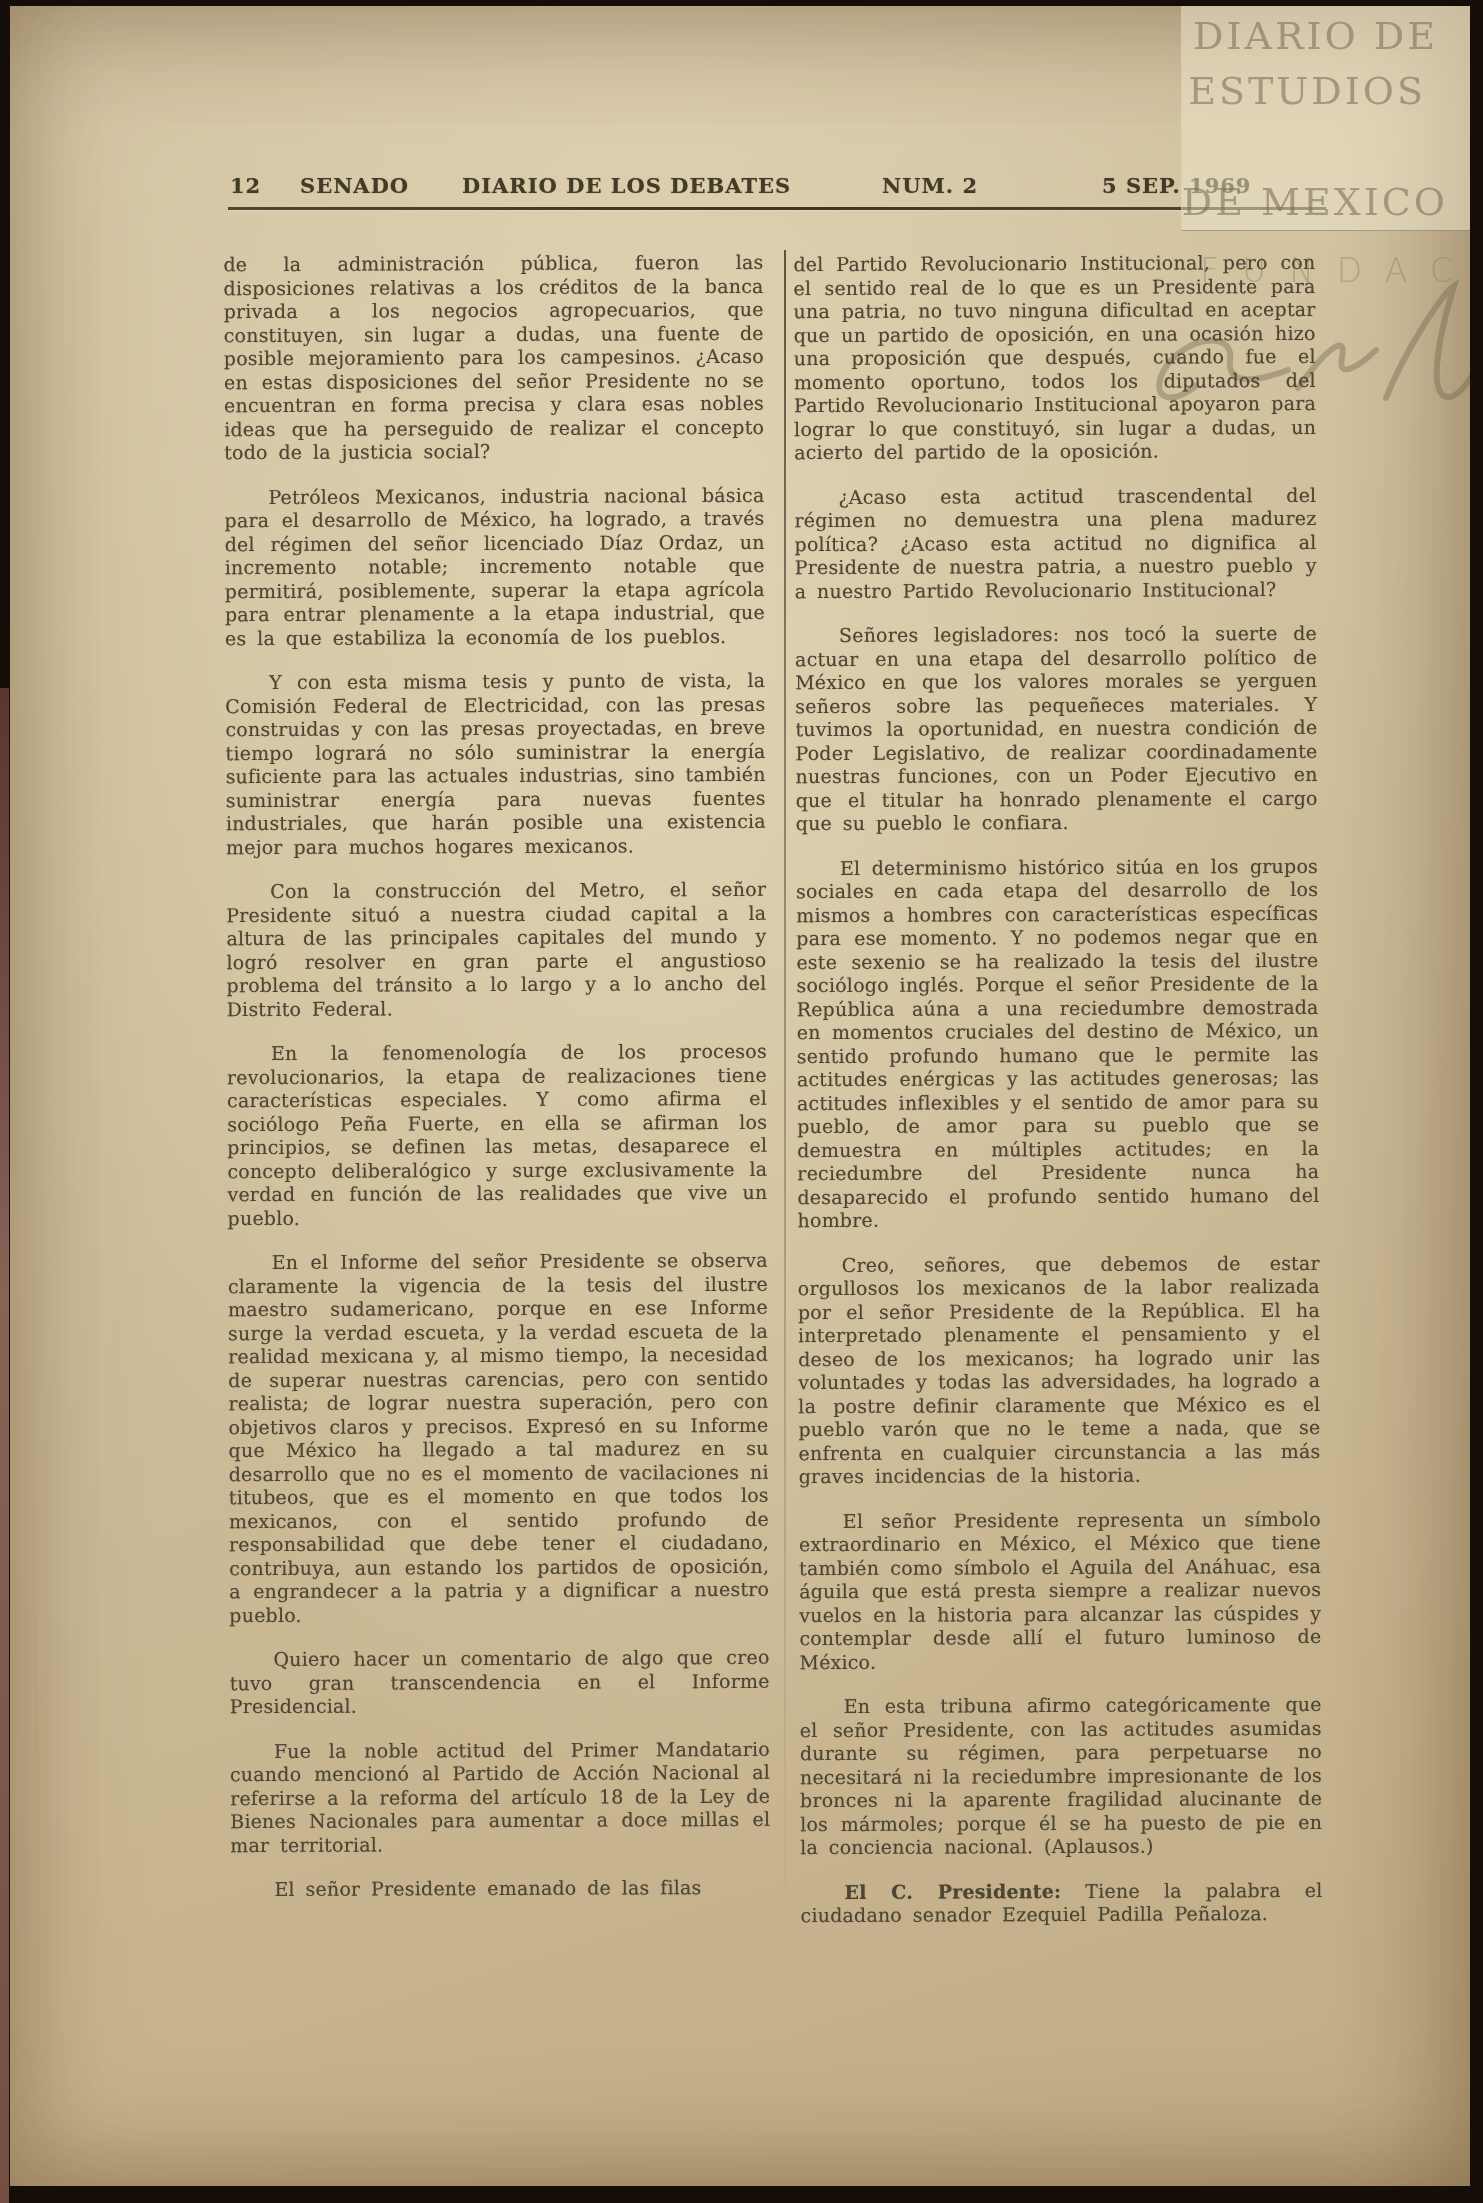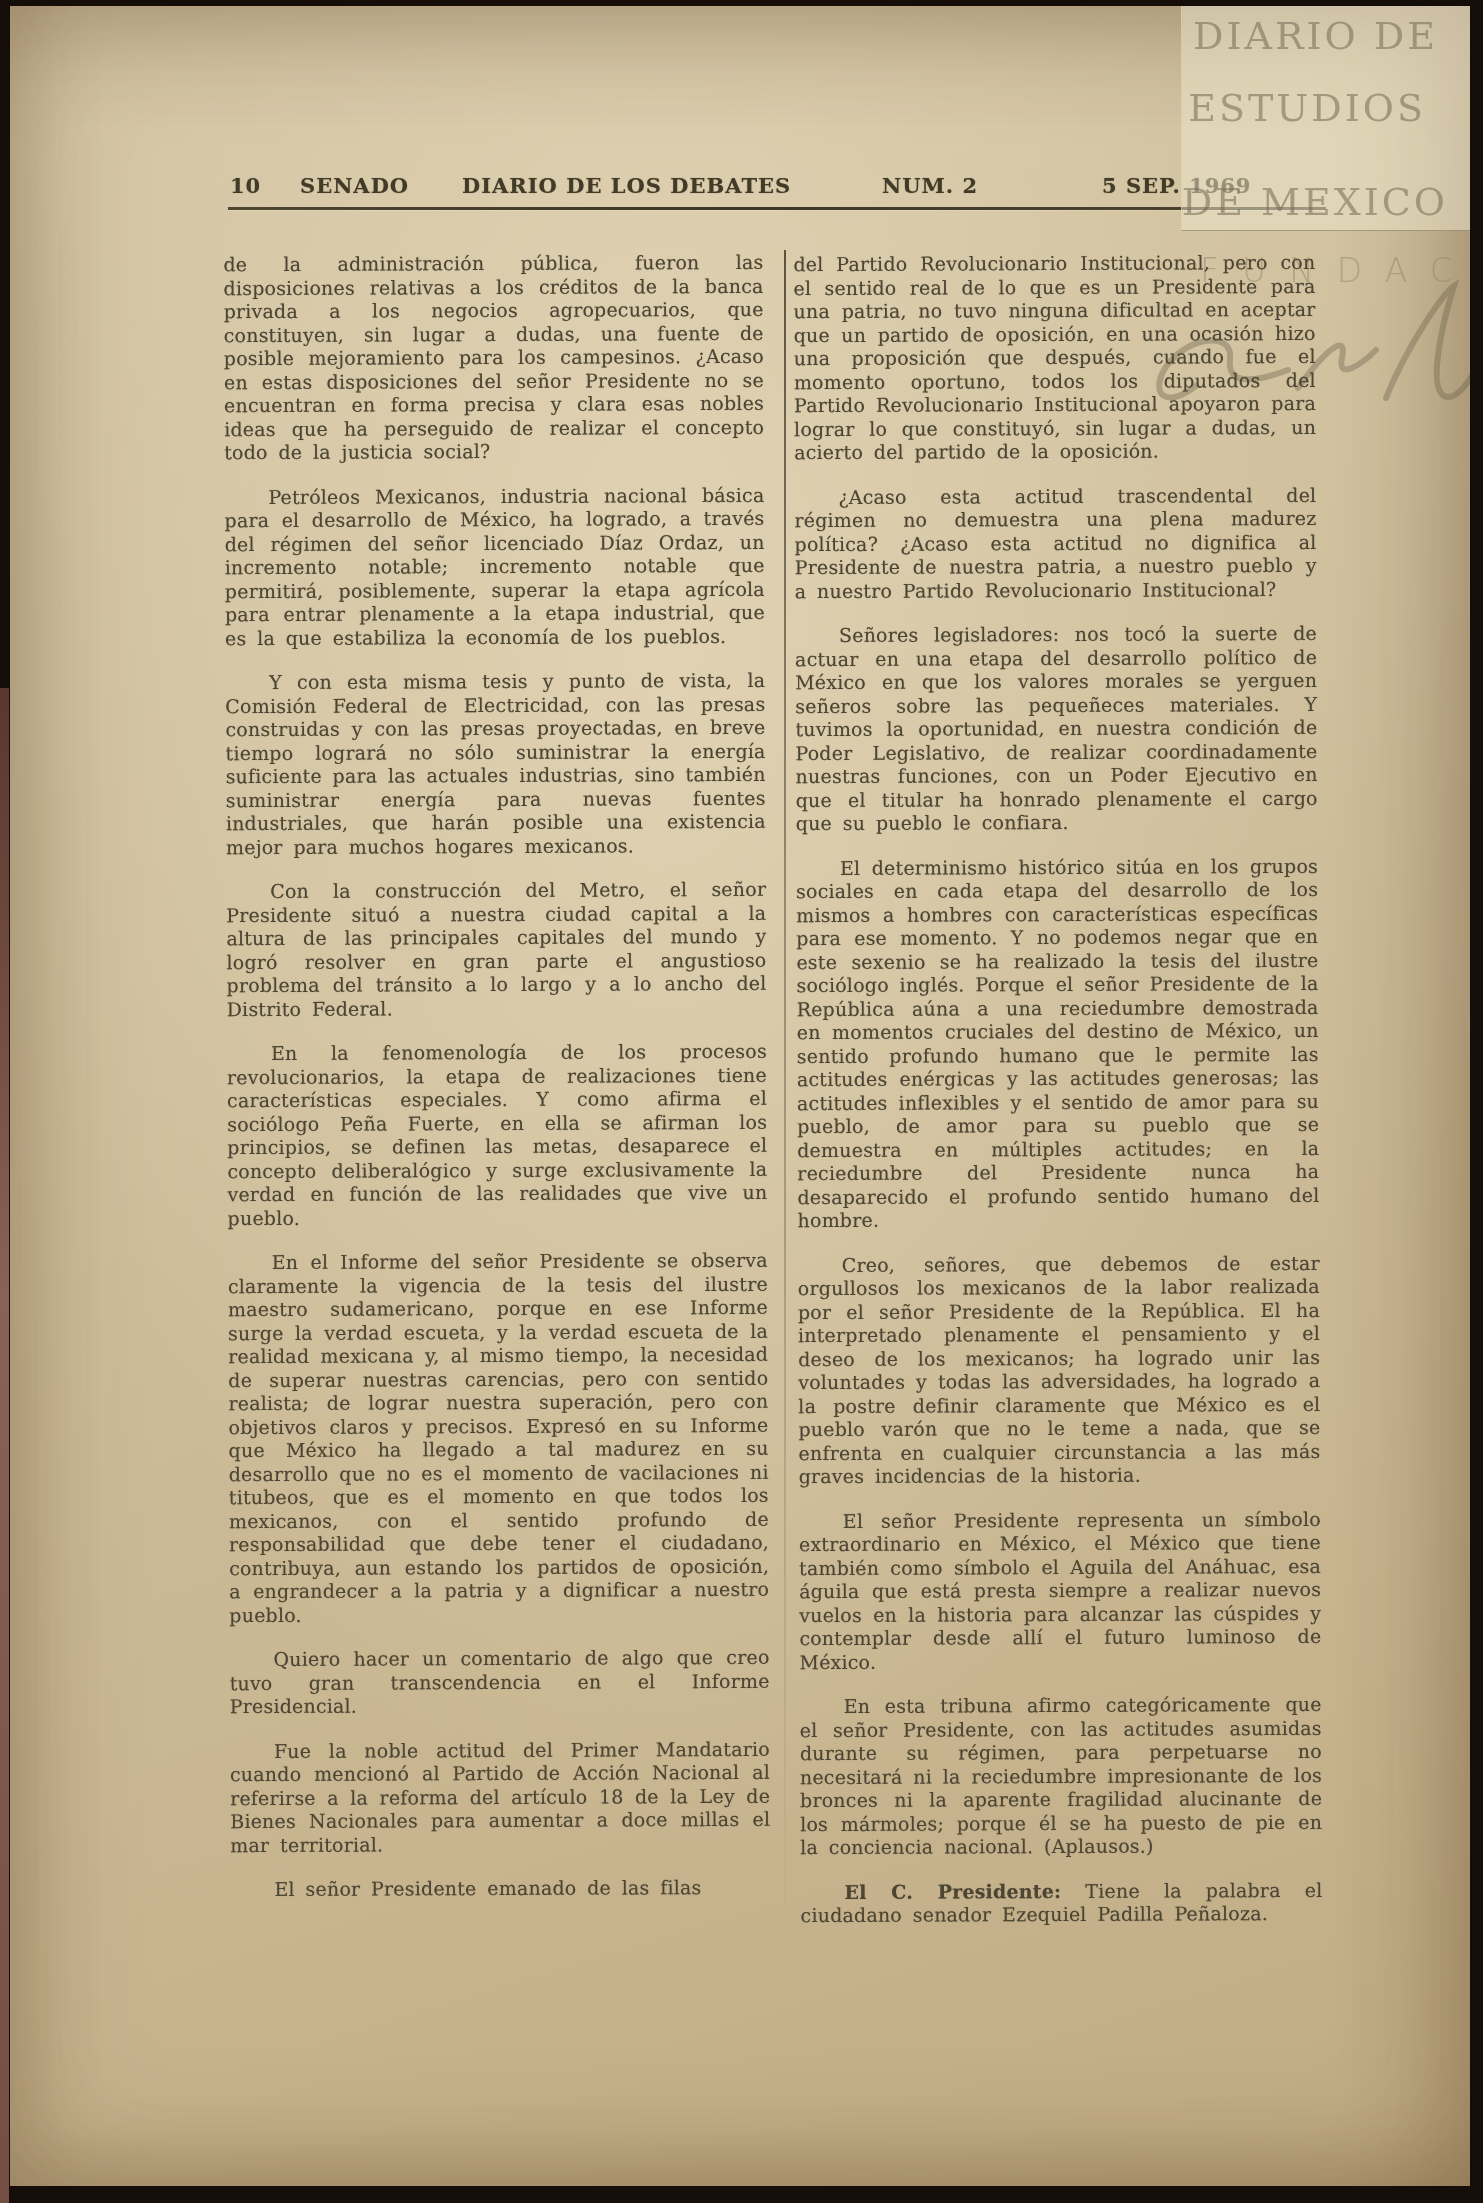--- a/index.html
+++ b/index.html
@@ -55,21 +55,21 @@
     background:rgba(240,231,206,0.5);
     border-bottom:1px solid rgba(95,85,62,0.45);
     border-left:1px solid rgba(215,205,178,0.5);
   }
   .wm-line{
     position:absolute;white-space:nowrap;
     font-family:"DejaVu Serif","Liberation Serif",serif;
     font-size:38px;color:rgba(120,111,88,0.58);letter-spacing:3px;
   }
   .wm-0{top:8px;right:32px;}
-  .wm-1{top:63px;right:44px;margin-top:17px;}
+  .wm-1{top:63px;right:44px;}
   .wm-2{top:118px;right:16px;}
   .wm-3{top:174px;right:22px;}
   .wm-foundation{
     position:absolute;left:1190px;top:245px;white-space:nowrap;
     font-family:"DejaVu Sans","Liberation Sans",sans-serif;font-weight:200;
     font-size:33px;color:rgba(148,138,110,0.55);letter-spacing:23px;
   }
   .signature{position:absolute;left:1128px;top:252px;opacity:0.5;}
   
   .bed-sliver{
@@ -79,21 +79,21 @@
   }
 </style>
 </head>
 <body>
 
 <div class="bed-sliver"></div>
 
 <div class="page">
 
   <div class="masthead">
-    <span style="left:220px">10</span>
+    <span style="left:220px">12</span>
     <span style="left:290px">SENADO</span>
     <span class="mh-title" style="left:452px">DIARIO DE LOS DEBATES</span>
     <span style="left:872px">NUM. 2</span>
     <span style="left:1092px">5 SEP. 1969</span>
   </div>
   <div class="rule"></div>
 
   <div class="wm-panel"></div>
   <div class="wm-line wm-0">DIARIO DE</div>
   <div class="wm-line wm-1">ESTUDIOS</div>

